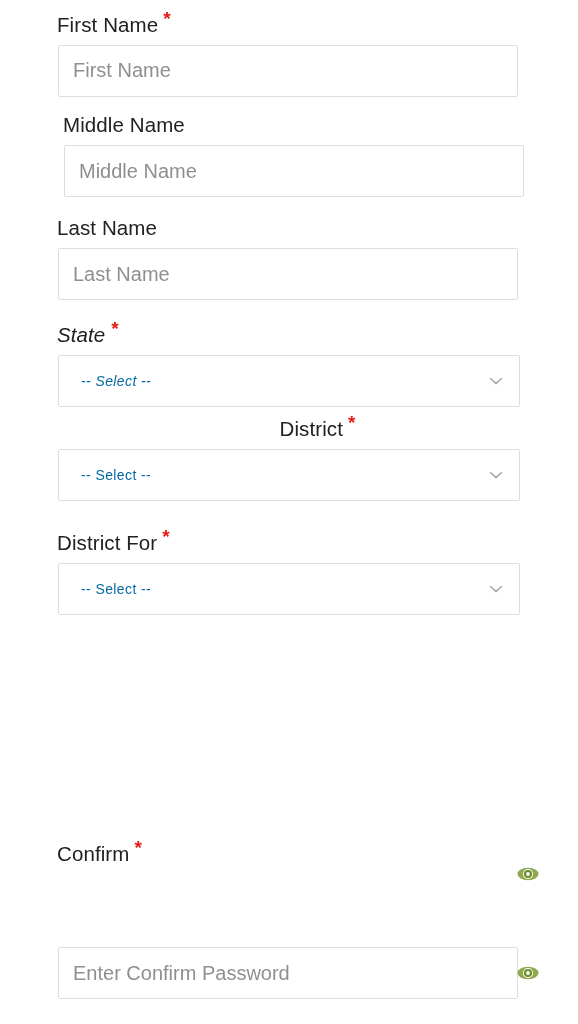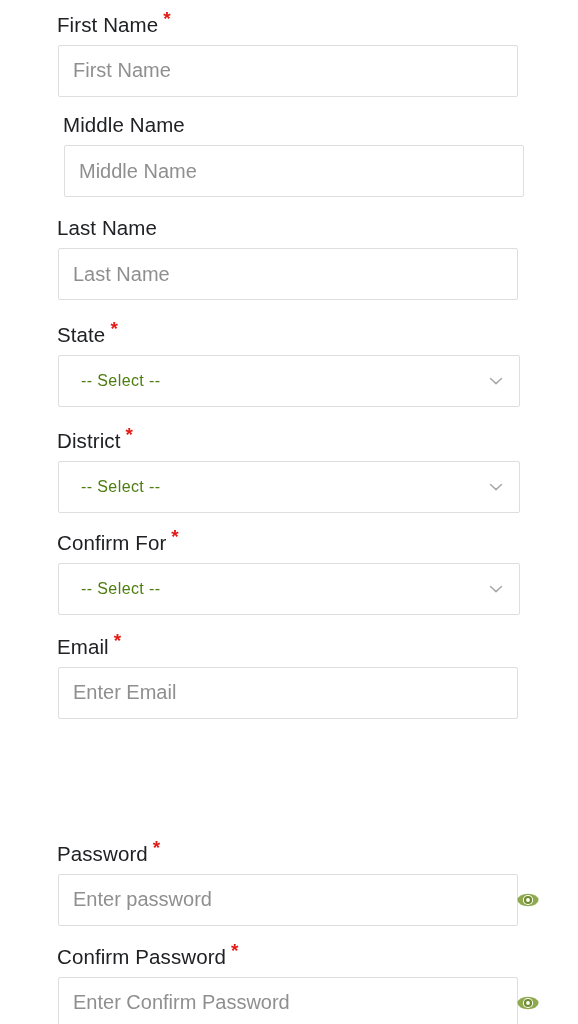--- a/index.html
+++ b/index.html
@@ -87,22 +87,22 @@
 
   .select-box {
     display: flex;
     align-items: center;
     width: 462px;
     height: 52px;
     background: #ffffff;
     border: 1px solid #dedede;
     border-radius: 2px;
     padding: 0 40px 0 22px;
-    font-size: 16px;
-    color: #4d7c0f;
+    font-size: 14px;
+    color: #0369a1;
     cursor: pointer;
     user-select: none;
     white-space: nowrap;
     letter-spacing: 0.4px;
   }
 
   .chevron-icon {
     position: absolute;
     right: 14px;
     top: 50%;
@@ -150,81 +150,73 @@
     </div>
   </div>
 
   <div class="field-group" style="top:215px;">
     <label class="field-label"><span>Last Name</span></label>
     <div class="control-wrap">
       <input class="text-input" type="text" placeholder="Last Name" style="">
     </div>
   </div>
 
-  <div class="field-group" style="top:318px;">
+  <div class="field-group" style="top:318px;font-style:italic;">
     <label class="field-label"><span>State</span><span class="req-star">*</span></label>
     <div class="select-wrap">
       <div class="select-box">
         <span>-- Select --</span>
       </div>
       <svg class="chevron-icon" viewBox="0 0 20 20">
         <path d="M4.5 7.5 L10 12.6 L15.5 7.5" fill="none" stroke="#a8a8a8" stroke-width="1.5" stroke-linecap="round" stroke-linejoin="round"></path>
       </svg>
     </div>
   </div>
 
-  <div class="field-group" style="top:424px;">
+  <div class="field-group" style="top:412px;text-align:center;">
     <label class="field-label"><span>District</span><span class="req-star">*</span></label>
     <div class="select-wrap">
       <div class="select-box">
         <span>-- Select --</span>
       </div>
       <svg class="chevron-icon" viewBox="0 0 20 20">
         <path d="M4.5 7.5 L10 12.6 L15.5 7.5" fill="none" stroke="#a8a8a8" stroke-width="1.5" stroke-linecap="round" stroke-linejoin="round"></path>
       </svg>
     </div>
   </div>
 
   <div class="field-group" style="top:526px;">
-    <label class="field-label"><span>Confirm For</span><span class="req-star">*</span></label>
+    <label class="field-label"><span>District For</span><span class="req-star">*</span></label>
     <div class="select-wrap">
       <div class="select-box">
         <span>-- Select --</span>
       </div>
       <svg class="chevron-icon" viewBox="0 0 20 20">
         <path d="M4.5 7.5 L10 12.6 L15.5 7.5" fill="none" stroke="#a8a8a8" stroke-width="1.5" stroke-linecap="round" stroke-linejoin="round"></path>
       </svg>
     </div>
   </div>
 
-  <div class="field-group" style="top:630px;">
-    <label class="field-label"><span>Email</span><span class="req-star">*</span></label>
-    <div class="control-wrap">
-      <input class="text-input" type="text" placeholder="Enter Email" style="">
-    </div>
-  </div>
 
 
   <div class="field-group" style="top:837px;">
-    <label class="field-label"><span>Password</span><span class="req-star">*</span></label>
-    <div class="control-wrap">
-      <input class="text-input" type="text" placeholder="Enter password" style="">
+    <label class="field-label"><span>Confirm</span><span class="req-star">*</span></label>
+    <div class="control-wrap">
       <button class="eye-toggle">
         <svg width="24" height="24" viewBox="0 0 24 24">
           <ellipse cx="12" cy="12" rx="10.5" ry="6.2" fill="#8faa4e"></ellipse>
           <circle cx="12" cy="12" r="5.1" fill="#ffffff"></circle>
           <circle cx="12" cy="12" r="4.1" fill="#6f8c2e"></circle>
           <circle cx="12" cy="12" r="1.9" fill="#ffffff"></circle>
         </svg>
       </button>
     </div>
   </div>
 
   <div class="field-group" style="top:940px;">
-    <label class="field-label"><span>Confirm Password</span><span class="req-star">*</span></label>
     <div class="control-wrap">
       <input class="text-input" type="text" placeholder="Enter Confirm Password" style="">
       <button class="eye-toggle">
         <svg width="24" height="24" viewBox="0 0 24 24">
           <ellipse cx="12" cy="12" rx="10.5" ry="6.2" fill="#8faa4e"></ellipse>
           <circle cx="12" cy="12" r="5.1" fill="#ffffff"></circle>
           <circle cx="12" cy="12" r="4.1" fill="#6f8c2e"></circle>
           <circle cx="12" cy="12" r="1.9" fill="#ffffff"></circle>
         </svg>
       </button>

